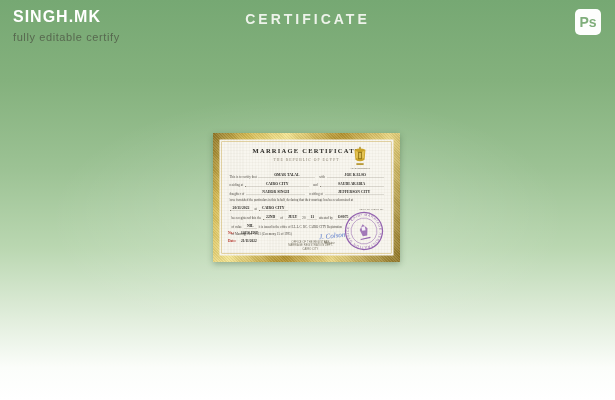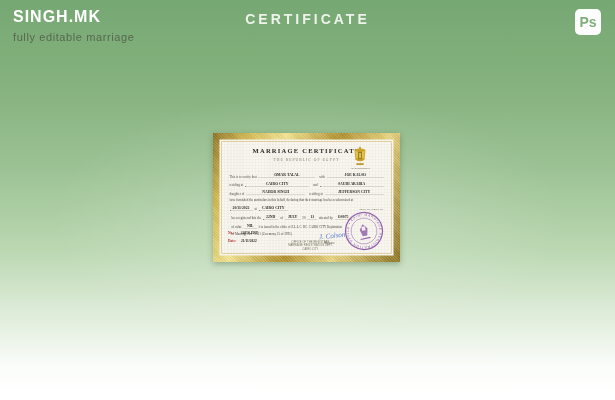--- a/index.html
+++ b/index.html
@@ -94,21 +94,21 @@
     font-size:5.2px; color:#74705f; line-height:1.35; letter-spacing:0.2px; }
   .signature { position:absolute; left:212px; top:198px; font-family:"Liberation Serif", serif;
     font-style:italic; font-size:14px; color:#5577cc; transform:rotate(-6deg); }
   .signature-role { position:absolute; left:222px; top:216px; font-size:5.2px; color:#74705f; }
   .stamp { position:absolute; left:262px; top:156px; width:80px; height:80px; opacity:0.8; transform:rotate(-12deg); }
 </style>
 </head>
 <body>
 
 <div class="brand">SINGH.MK</div>
-<div class="tagline">fully editable marriage</div>
+<div class="tagline">fully editable certify</div>
 <div class="page-title">CERTIFICATE</div>
 <div class="ps-badge">
   <span>Ps</span>
 </div>
 
 <div class="cert-wrap">
   <div class="cert-inner">
     <div class="paper">
       <div class="paper-line"></div>
 

